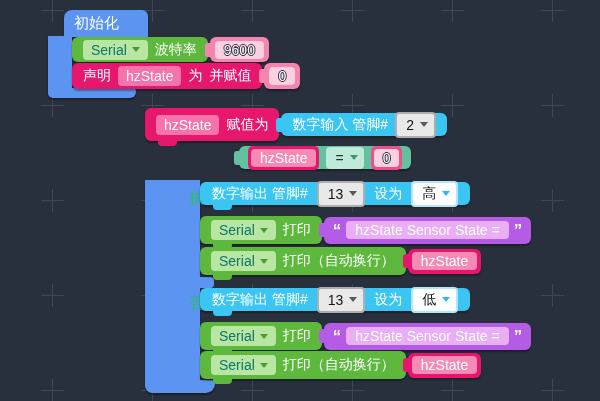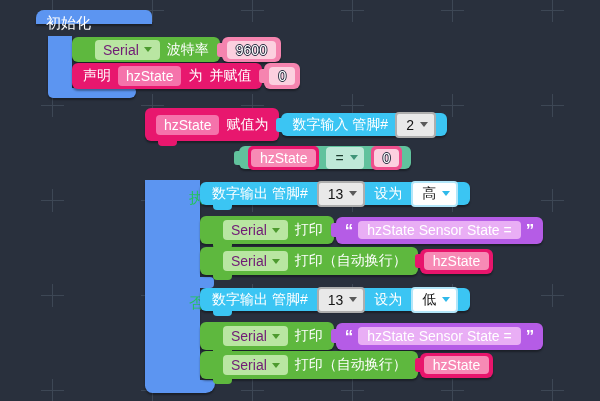--- a/index.html
+++ b/index.html
@@ -13,21 +13,21 @@
          padding:0 11px;gap:7px;position:relative;white-space:nowrap;}
   .b-green{background:#5eb83e;}
   .b-magenta{background:#e8176e;}
   .b-cyan{background:#3bc5f3;}
   .b-teal{background:#61c29d;}
   .b-purple{background:#b55ce6;}
   .b-val{background:#f584af;}
   .chrome{position:absolute;background:#5c95f1;z-index:1;box-shadow:0 2px 2px rgba(0,0,0,.35);}
 
   .pill{display:inline-flex;align-items:center;gap:5px;border-radius:4px;padding:2px 8px;line-height:16px;}
-  .pill-green{background:#b9e6a2;color:#701a75;margin-left:12px;}
+  .pill-green{background:#b9e6a2;color:#0f766e;}
   .pill-pink{background:#f573ab;color:#fff;}
   .var-out{background:#e8156c;border-radius:5px;padding:3px;display:inline-flex;position:relative;}
   .var-in{background:#f78ab5;border-radius:4px;padding:1px 9px;color:#fff;}
   .val-in{background:#fcd0df;border-radius:4px;padding:1px 9px;color:#fff;
           text-shadow:-1px 0 #2b3143,1px 0 #2b3143,0 -1px #2b3143,0 1px #2b3143;}
   .dd{display:inline-flex;align-items:center;gap:6px;border-radius:4px;height:22px;padding:0 6px 0 9px;}
   .dd-grey{background:#e9e9e9;border:2px solid #aeaeae;color:#141414;}
   .dd-white{background:#ffffff;border:2px solid #b3e6f9;color:#141414;}
   .dd-purple-in{background:#e9aef5;border-radius:4px;padding:1px 9px;color:#fff;}
 
@@ -79,21 +79,21 @@
       <div class="cross" style="left: 441px; top: 189px;"></div>
       <div class="cross" style="left: 441px; top: 284px;"></div>
       <div class="cross" style="left: 441px; top: 379px;"></div>
       <div class="cross" style="left: 541px; top: -1px;"></div>
       <div class="cross" style="left: 541px; top: 94px;"></div>
       <div class="cross" style="left: 541px; top: 189px;"></div>
       <div class="cross" style="left: 541px; top: 284px;"></div>
       <div class="cross" style="left: 541px; top: 379px;"></div>
     </div>
 
-  <div class="chrome" style="left:36px;top:10px;width:84px;height:14px;border-radius:8px 6px 0 0;padding-left:32px;">
+  <div class="chrome" style="left:64px;top:10px;width:84px;height:27px;border-radius:8px 6px 0 0;">
     <span class="hdr-label" style="position:absolute;left:10px;top:4px;">初始化</span>
   </div>
   <div class="chrome" style="left:48px;top:36px;width:24px;height:53px;"></div>
   <div class="chrome" style="left:48px;top:88px;width:88px;height:10px;border-radius:0 6px 10px 8px;"></div>
 
   <div class="row" style="left:72px;top:37px;">
     <div class="block b-green h25">
       <span class="pill pill-green">
         <span>Serial</span>
         <i class="arr arr-green"></i>

